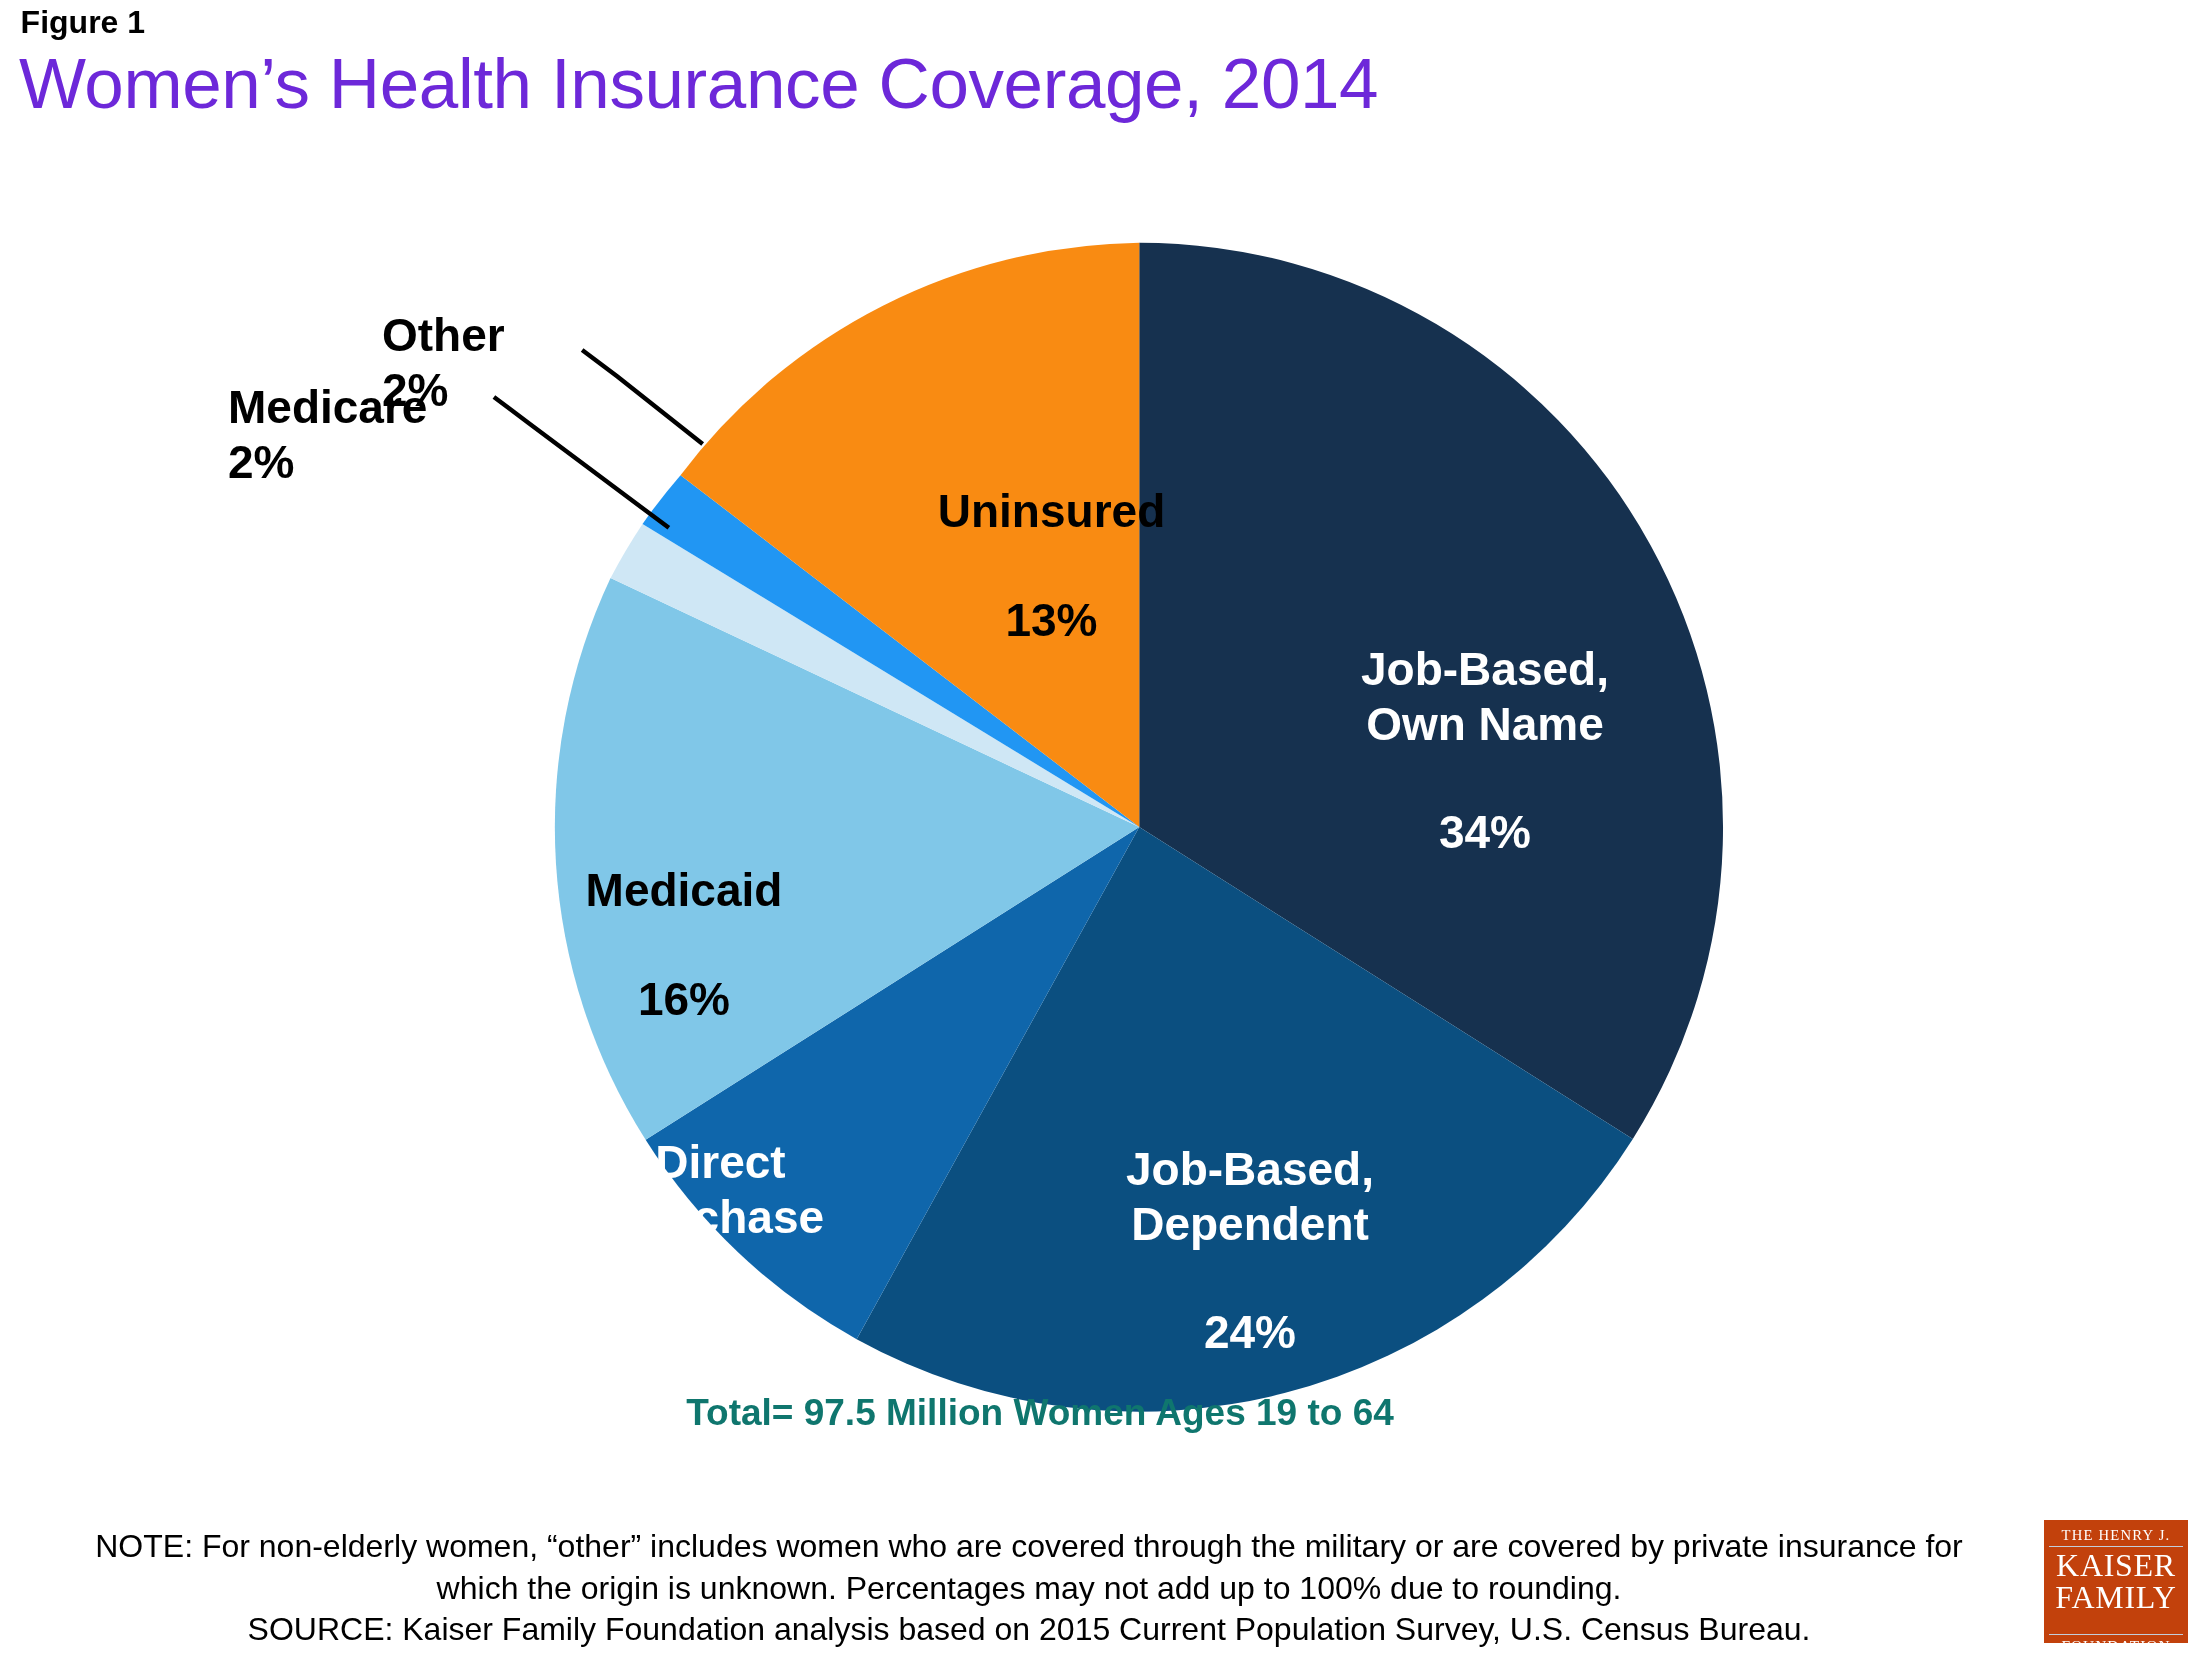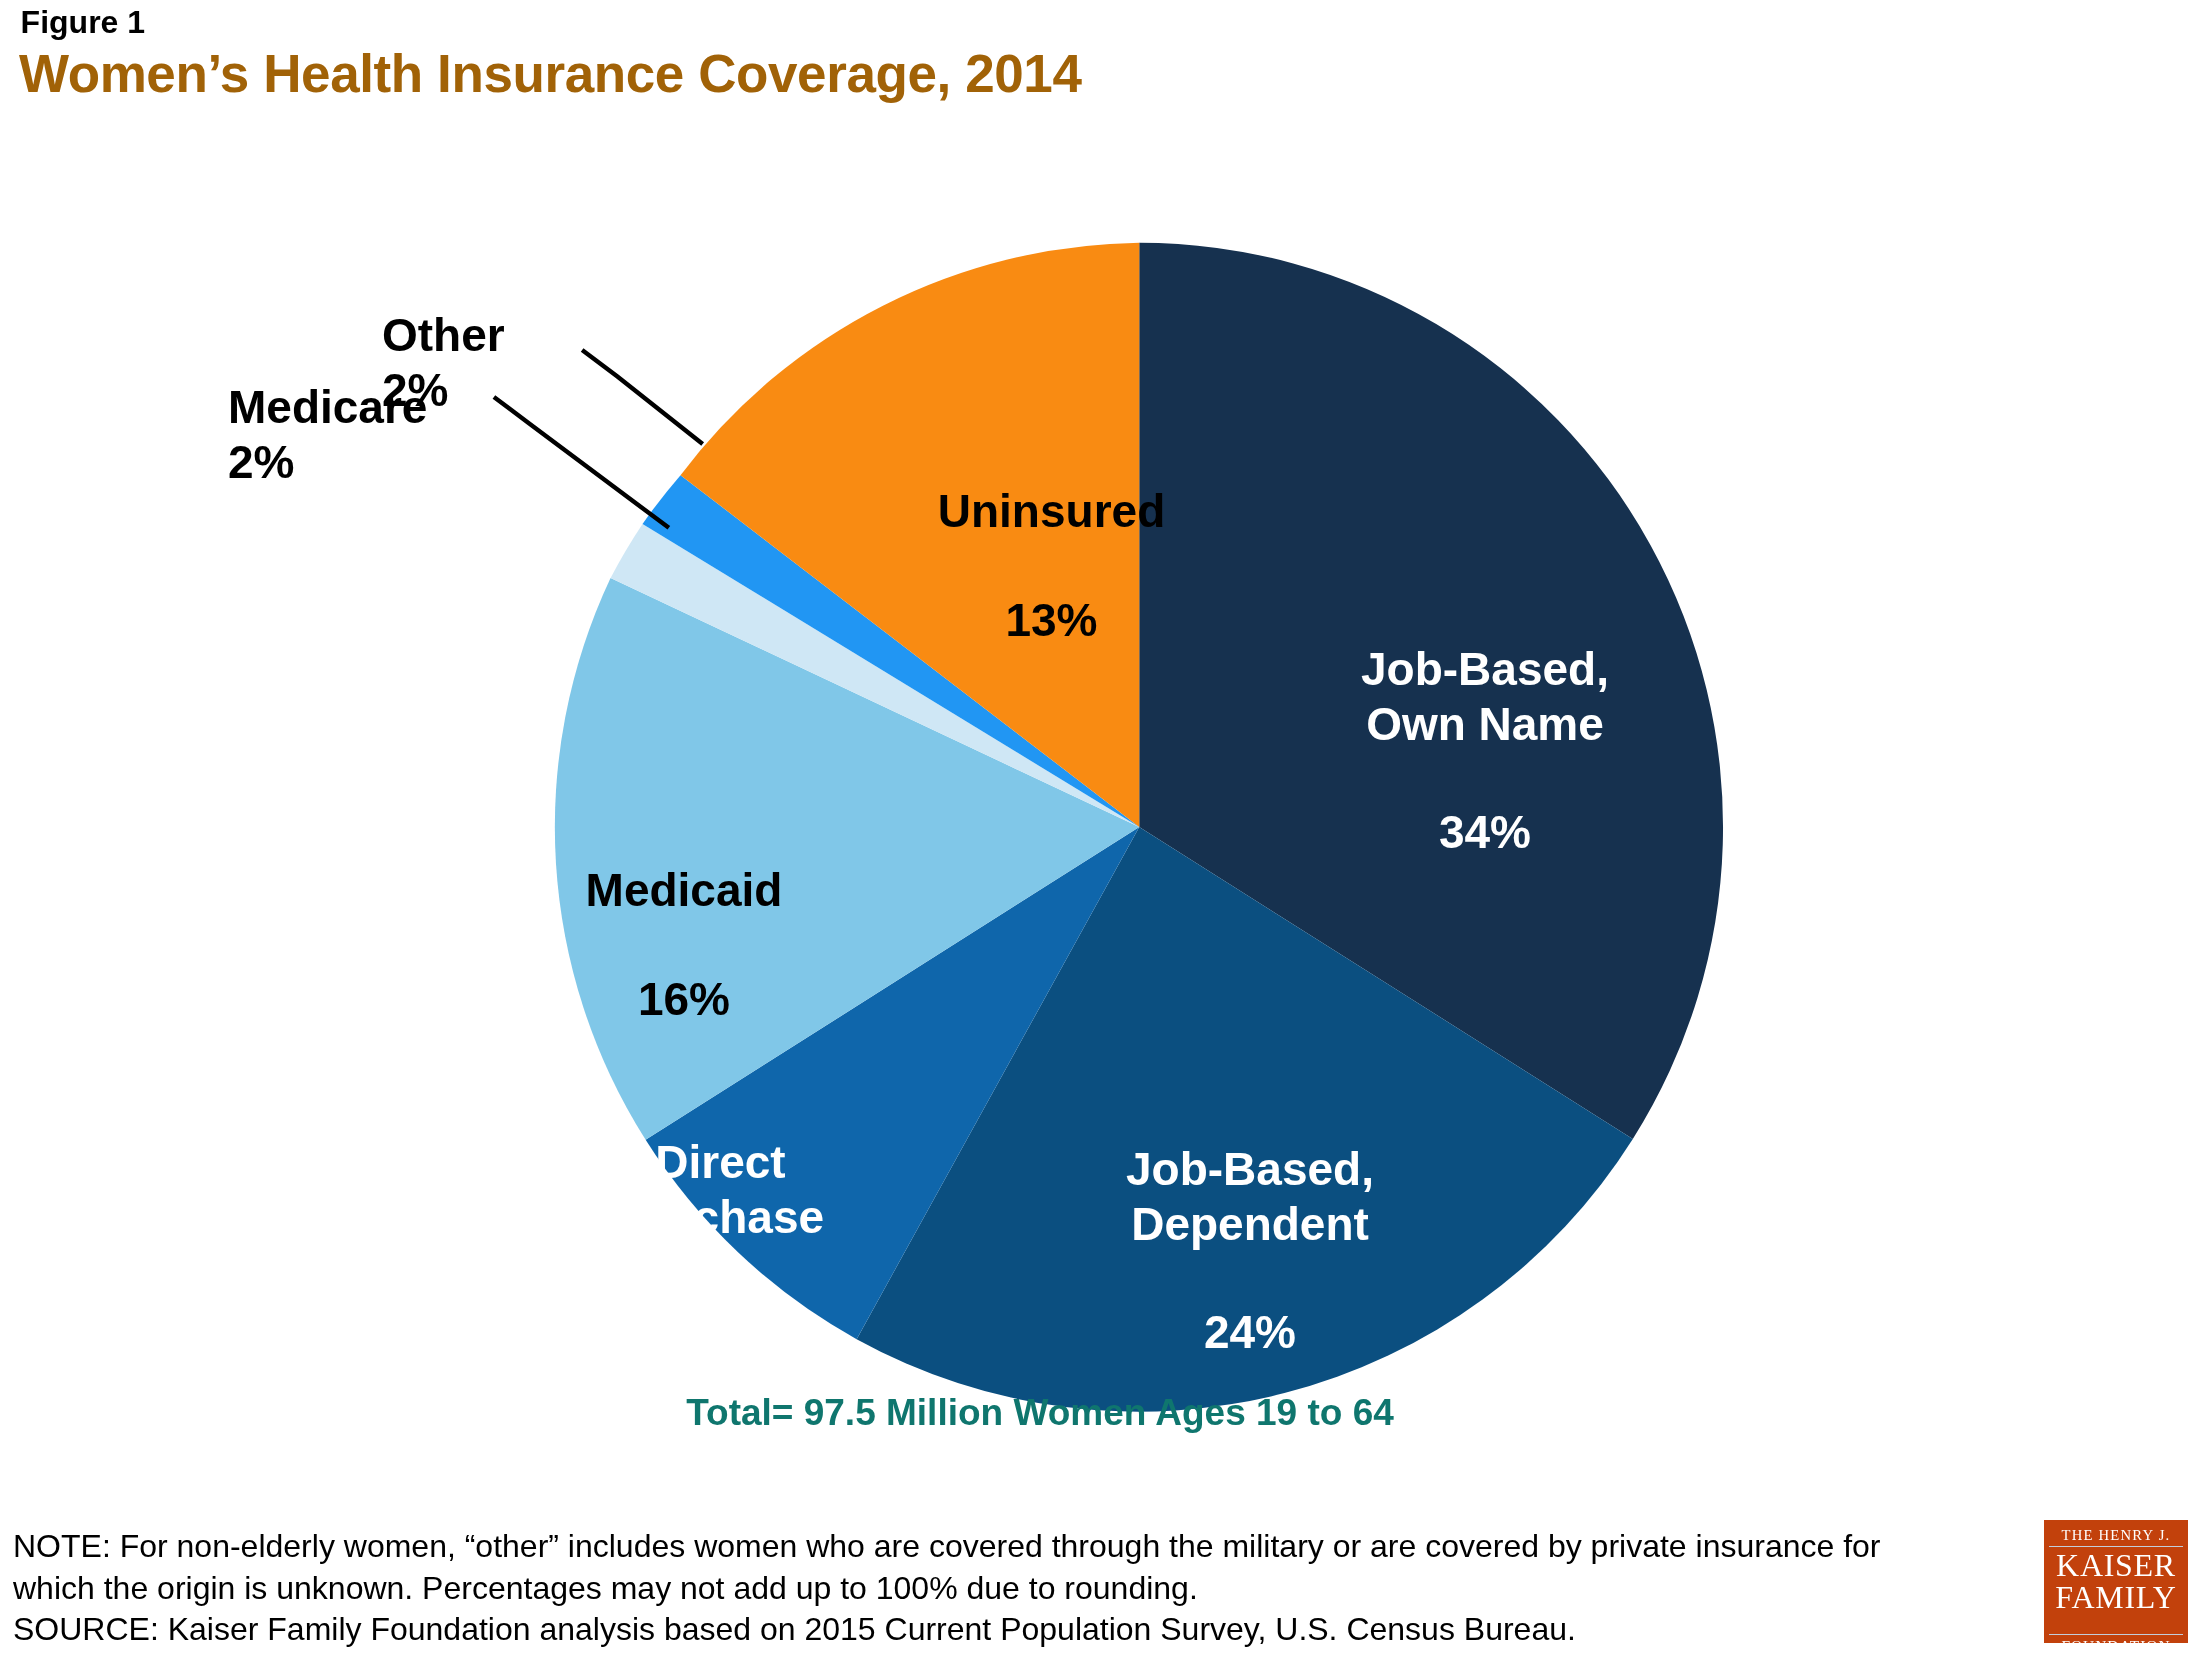--- a/index.html
+++ b/index.html
@@ -25,23 +25,23 @@
     top: 4.4px;
     font-size: 32px;
     font-weight: bold;
     color: #000000;
     letter-spacing: 0px;
   }
   #chart-title {
     position: absolute;
     left: 19px;
     top: 43px;
-    font-size: 53px;
-    font-weight: bold;
-    color: #a16207;
+    font-size: 71px;
+    font-weight: normal;
+    color: #6d28d9;
     letter-spacing: -0.4px;
     white-space: nowrap;
   }
 
   
   #pie-area {
     position: absolute;
     left: 0;
     top: 0;
     width: 2205px;
@@ -110,26 +110,27 @@
     width: 2080px;
     text-align: center;
     font-size: 37px;
     font-weight: bold;
     color: #0f766e;
   }
 
   
   #footnotes {
     position: absolute;
-    left: 13px;
+    left: 22px;
     top: 1526px;
     width: 2014px;
     font-size: 32px;
     line-height: 1.30;
     color: #000000;
+    text-align: center;
   }
   #footnotes .note-line { display: block; }
 
   
   #kff-logo {
     position: absolute;
     left: 2044px;
     top: 1520px;
     width: 144px;
     height: 123px;

